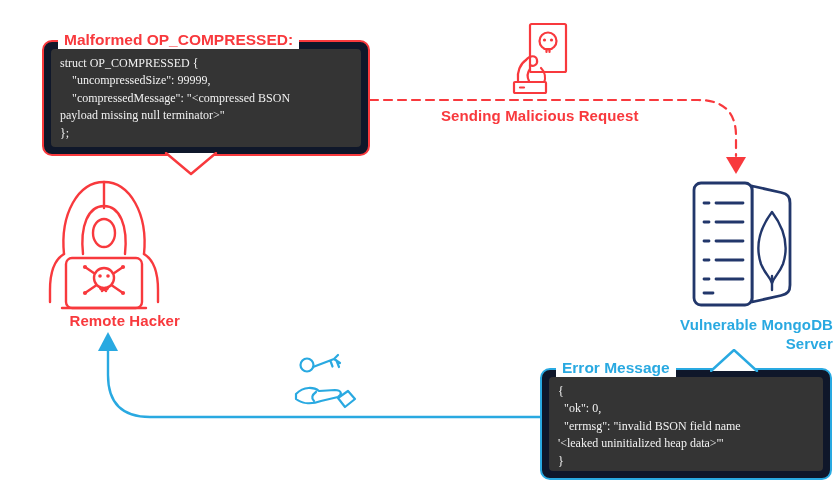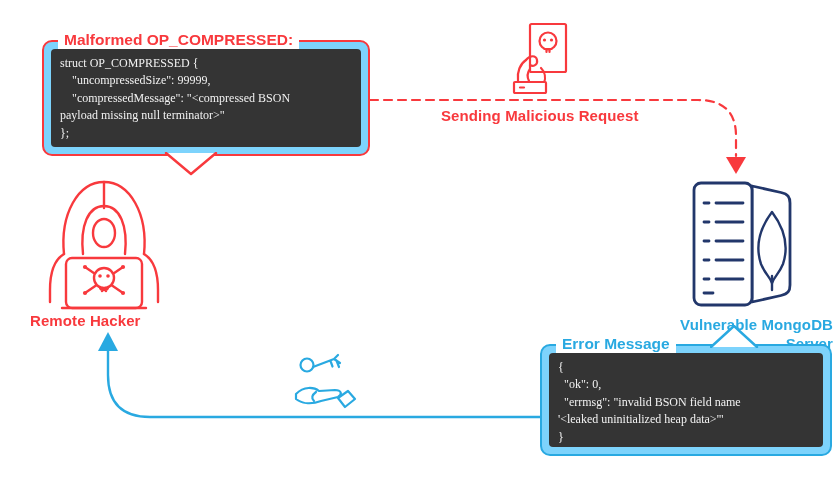--- a/index.html
+++ b/index.html
@@ -18,24 +18,24 @@
   .arrows{position:absolute;inset:0;z-index:0;}
   .stroke-red{stroke:var(--red);}
   .stroke-blue{stroke:var(--blue);}
   .stroke-navy{stroke:var(--navy);}
   .fill-red{fill:var(--red);}
   .fill-blue{fill:var(--blue);}
   .fill-white{fill:#ffffff;}
   .nofill{fill:none;}
 
   .bubble{
-    position:absolute;border-radius:10px;background:#7dd3fc;z-index:2;
+    position:absolute;border-radius:10px;background:#0f172a;z-index:2;
   }
   .red-bubble{left:42px;top:40px;width:324px;height:112px;border:2px solid var(--red);}
-  .blue-bubble{left:540px;top:344px;width:288px;height:108px;border:2px solid var(--blue);}
+  .blue-bubble{left:540px;top:368px;width:288px;height:108px;border:2px solid var(--blue);}
   .bubble-title{
     position:absolute;top:-11px;left:14px;background:#ffffff;
     padding:0 6px;font-weight:700;font-size:15.5px;white-space:nowrap;
   }
   .red-text{color:var(--red);}
   .blue-text{color:var(--blue);}
   .code{
     position:absolute;left:7px;right:7px;top:7px;bottom:7px;margin:0;
     background:var(--code-bg);color:var(--code-text);border-radius:4px;
     font-family:Liberation Serif, serif;
@@ -92,21 +92,21 @@
       <circle cx="83" cy="101" r="2.1" class="fill-red" stroke="none"></circle>
       <circle cx="45" cy="127" r="2.1" class="fill-red" stroke="none"></circle>
       <circle cx="83" cy="127" r="2.1" class="fill-red" stroke="none"></circle>
       <circle cx="64" cy="112" r="10" fill="#ffffff"></circle>
       <circle cx="60" cy="110" r="1.8" class="fill-red" stroke="none"></circle>
       <circle cx="68" cy="110" r="1.8" class="fill-red" stroke="none"></circle>
       <path d="M60,121 C60,125 68,125 68,121 M62,122 v3 M66,122 v3"></path>
       <line x1="22" y1="142" x2="106" y2="142"></line>
     </g>
   </svg>
-  <div class="label red-text" style="left:30px;top:312px;width:150px;text-align:left;">Remote Hacker</div>
+  <div class="label red-text" style="left:30px;top:312px;width:150px;text-align:right;">Remote Hacker</div>
 
   <svg class="icon" style="left:500px;top:22px;" width="72" height="72" viewBox="0 0 72 72">
     <g class="stroke-red nofill" stroke-width="2.2" stroke-linecap="round" stroke-linejoin="round">
       <rect x="30" y="2" width="36" height="48" rx="1.5"></rect>
       <circle cx="48" cy="19" r="8.5"></circle>
       <circle cx="44.5" cy="18" r="1.6" class="fill-red" stroke="none"></circle>
       <circle cx="51.5" cy="18" r="1.6" class="fill-red" stroke="none"></circle>
       <path d="M44.5,27 h7 M46.5,27 v3 M49.5,27 v3"></path>
       <path d="M26,38 C20,42 17,50 18,58 L18,61" fill="#ffffff"></path>
       <path d="M26,38 C30,33 36,33 37,38 C38,43 33,45 30,43"></path>

